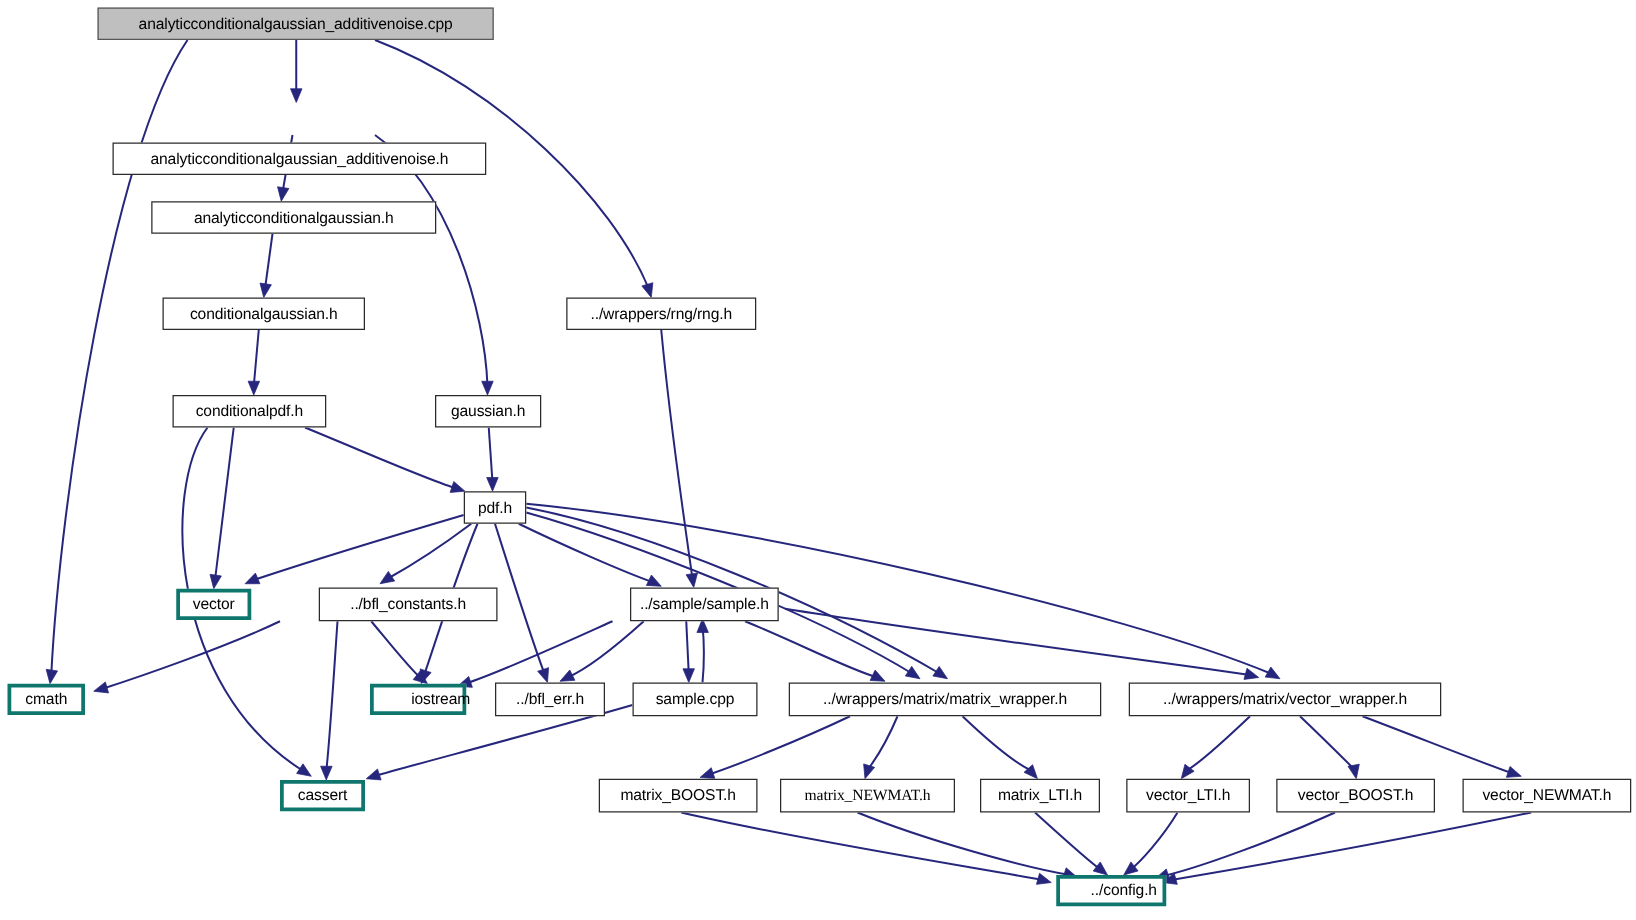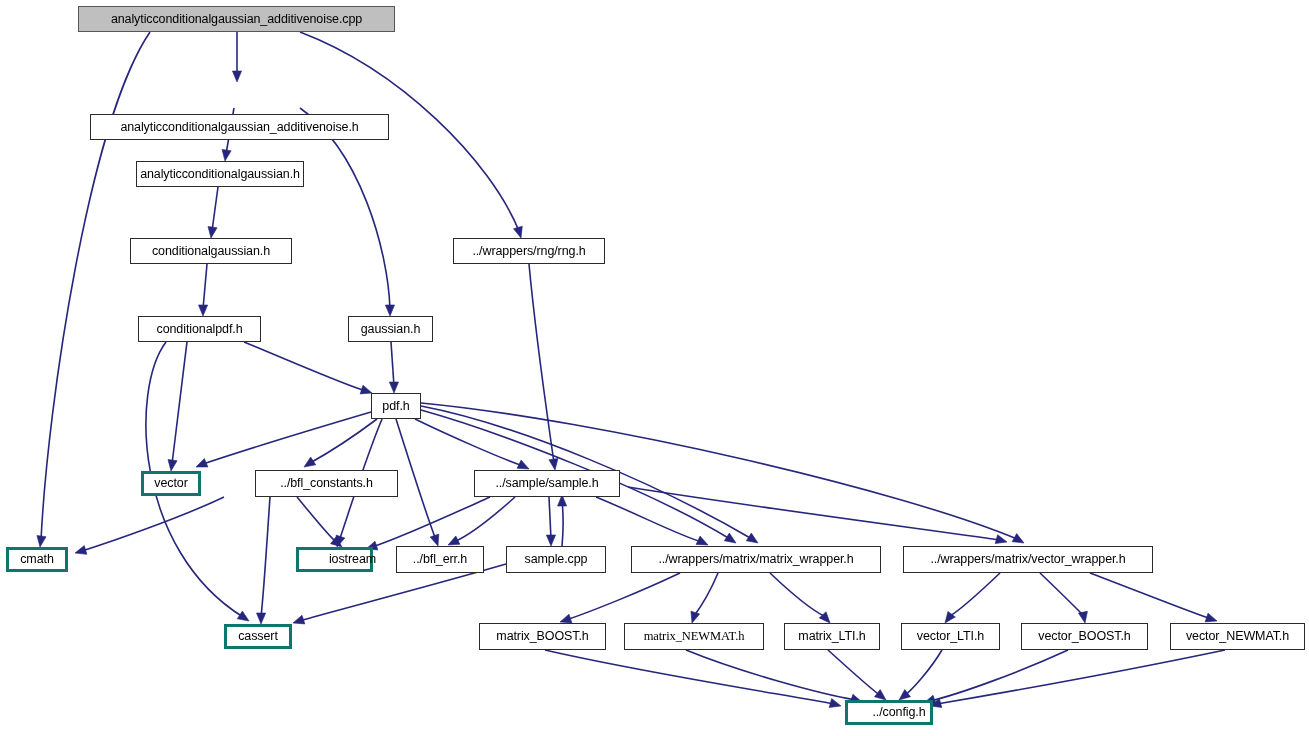--- a/index.html
+++ b/index.html
@@ -155,21 +155,21 @@
         <polygon class="arrow-head" points="930,706 939.3744395122397,698.6325117013083 941.8284598813281,707.4991787204368"></polygon>
       </g>
   </svg>
   <div id="nodes-layer">
       <div class="node-box kind-root" style="left: 78px; top: 6px; width: 317px; height: 26px;">
         <span class="node-label">analyticconditionalgaussian_additivenoise.cpp</span>
       </div>
       <div class="node-box kind-project" style="left: 90px; top: 82px; width: 299px; height: 26px; margin-top: 32px;">
         <span class="node-label">analyticconditionalgaussian_additivenoise.h</span>
       </div>
-      <div class="node-box kind-project" style="left: 136px; top: 161px; width: 168px; height: 26px; justify-content: center;">
+      <div class="node-box kind-project" style="left: 121px; top: 161px; width: 228px; height: 26px; justify-content: center;">
         <span class="node-label">analyticconditionalgaussian.h</span>
       </div>
       <div class="node-box kind-project" style="left: 130px; top: 238px; width: 162px; height: 26px;">
         <span class="node-label">conditionalgaussian.h</span>
       </div>
       <div class="node-box kind-project" style="left: 453px; top: 238px; width: 152px; height: 26px;">
         <span class="node-label">../wrappers/rng/rng.h</span>
       </div>
       <div class="node-box kind-project" style="left: 138px; top: 316px; width: 123px; height: 26px;">
         <span class="node-label">conditionalpdf.h</span>
@@ -179,21 +179,21 @@
       </div>
       <div class="node-box kind-project" style="left: 371px; top: 393px; width: 50px; height: 26px;">
         <span class="node-label">pdf.h</span>
       </div>
       <div class="node-box kind-system" style="left: 141px; top: 471px; width: 60px; height: 25px;">
         <span class="node-label">vector</span>
       </div>
       <div class="node-box kind-project" style="left: 221px; top: 470px; width: 143px; height: 27px; margin-left: 34px;">
         <span class="node-label">../bfl_constants.h</span>
       </div>
-      <div class="node-box kind-project" style="left: 474px; top: 470px; width: 146px; height: 27px;">
+      <div class="node-box kind-project" style="left: 504px; top: 470px; width: 119px; height: 27px;">
         <span class="node-label">../sample/sample.h</span>
       </div>
       <div class="node-box kind-system" style="left: 6px; top: 547px; width: 62px; height: 25px;">
         <span class="node-label">cmath</span>
       </div>
       <div class="node-box kind-system" style="left: 296px; top: 547px; width: 77px; height: 25px; padding-left: 36px;">
         <span class="node-label">iostream</span>
       </div>
       <div class="node-box kind-project" style="left: 396px; top: 546px; width: 88px; height: 27px;">
         <span class="node-label">../bfl_err.h</span>

